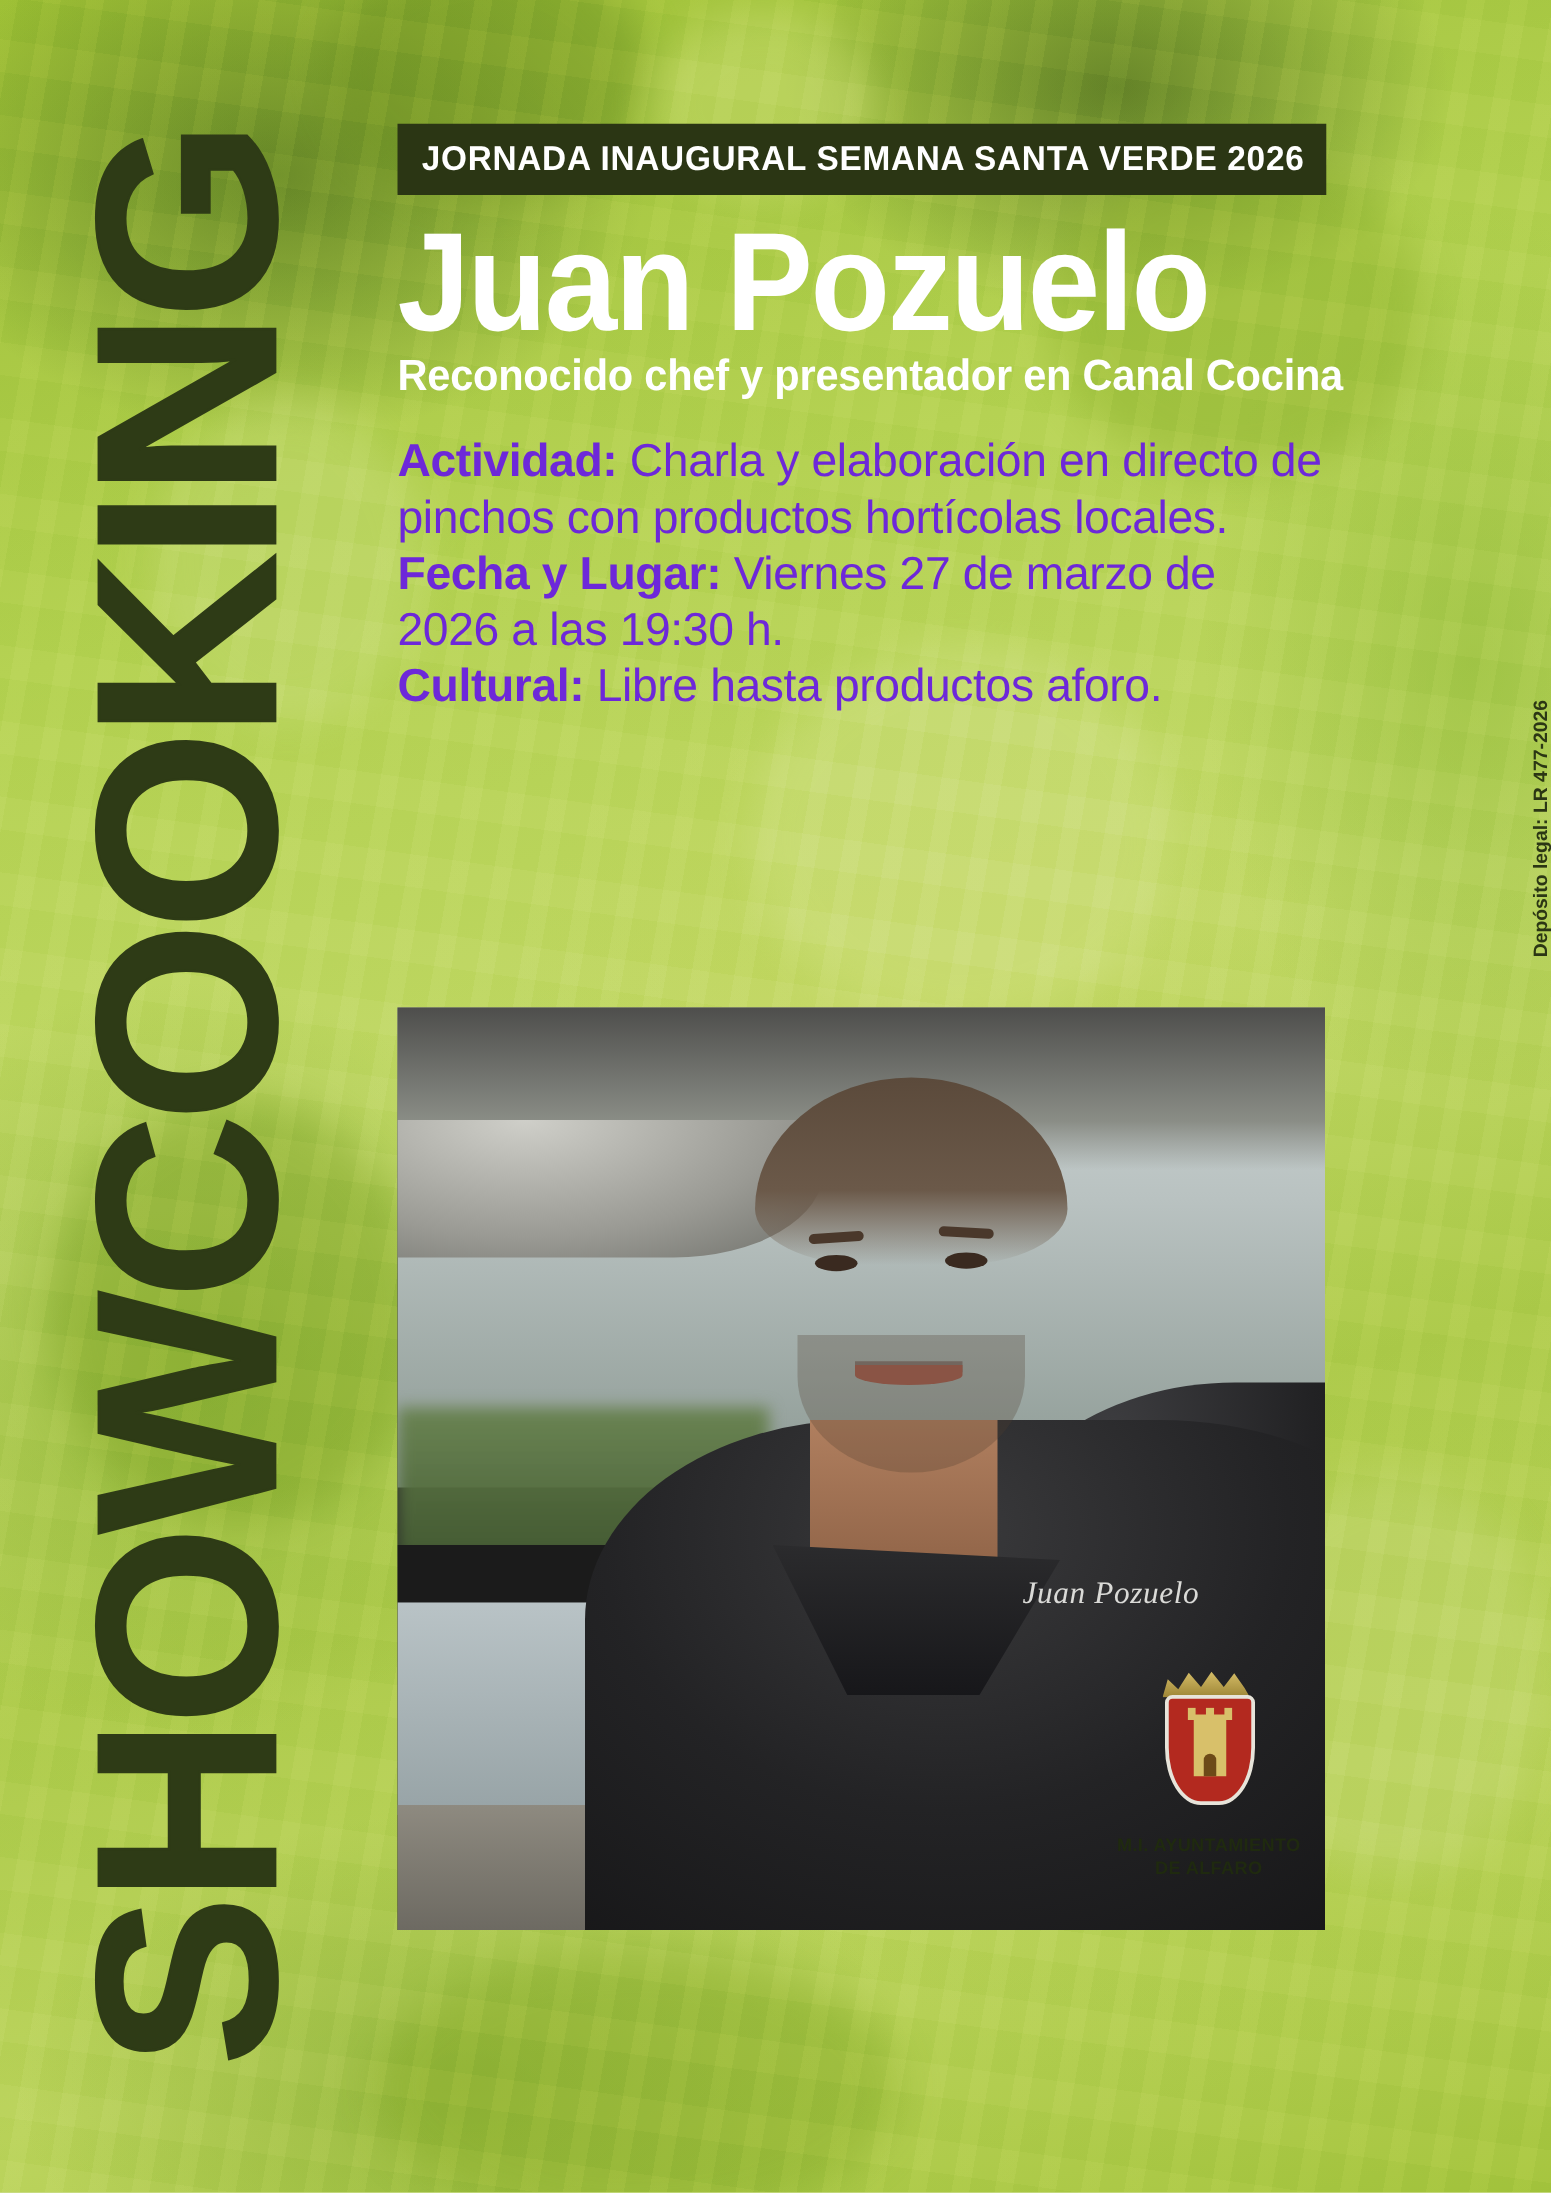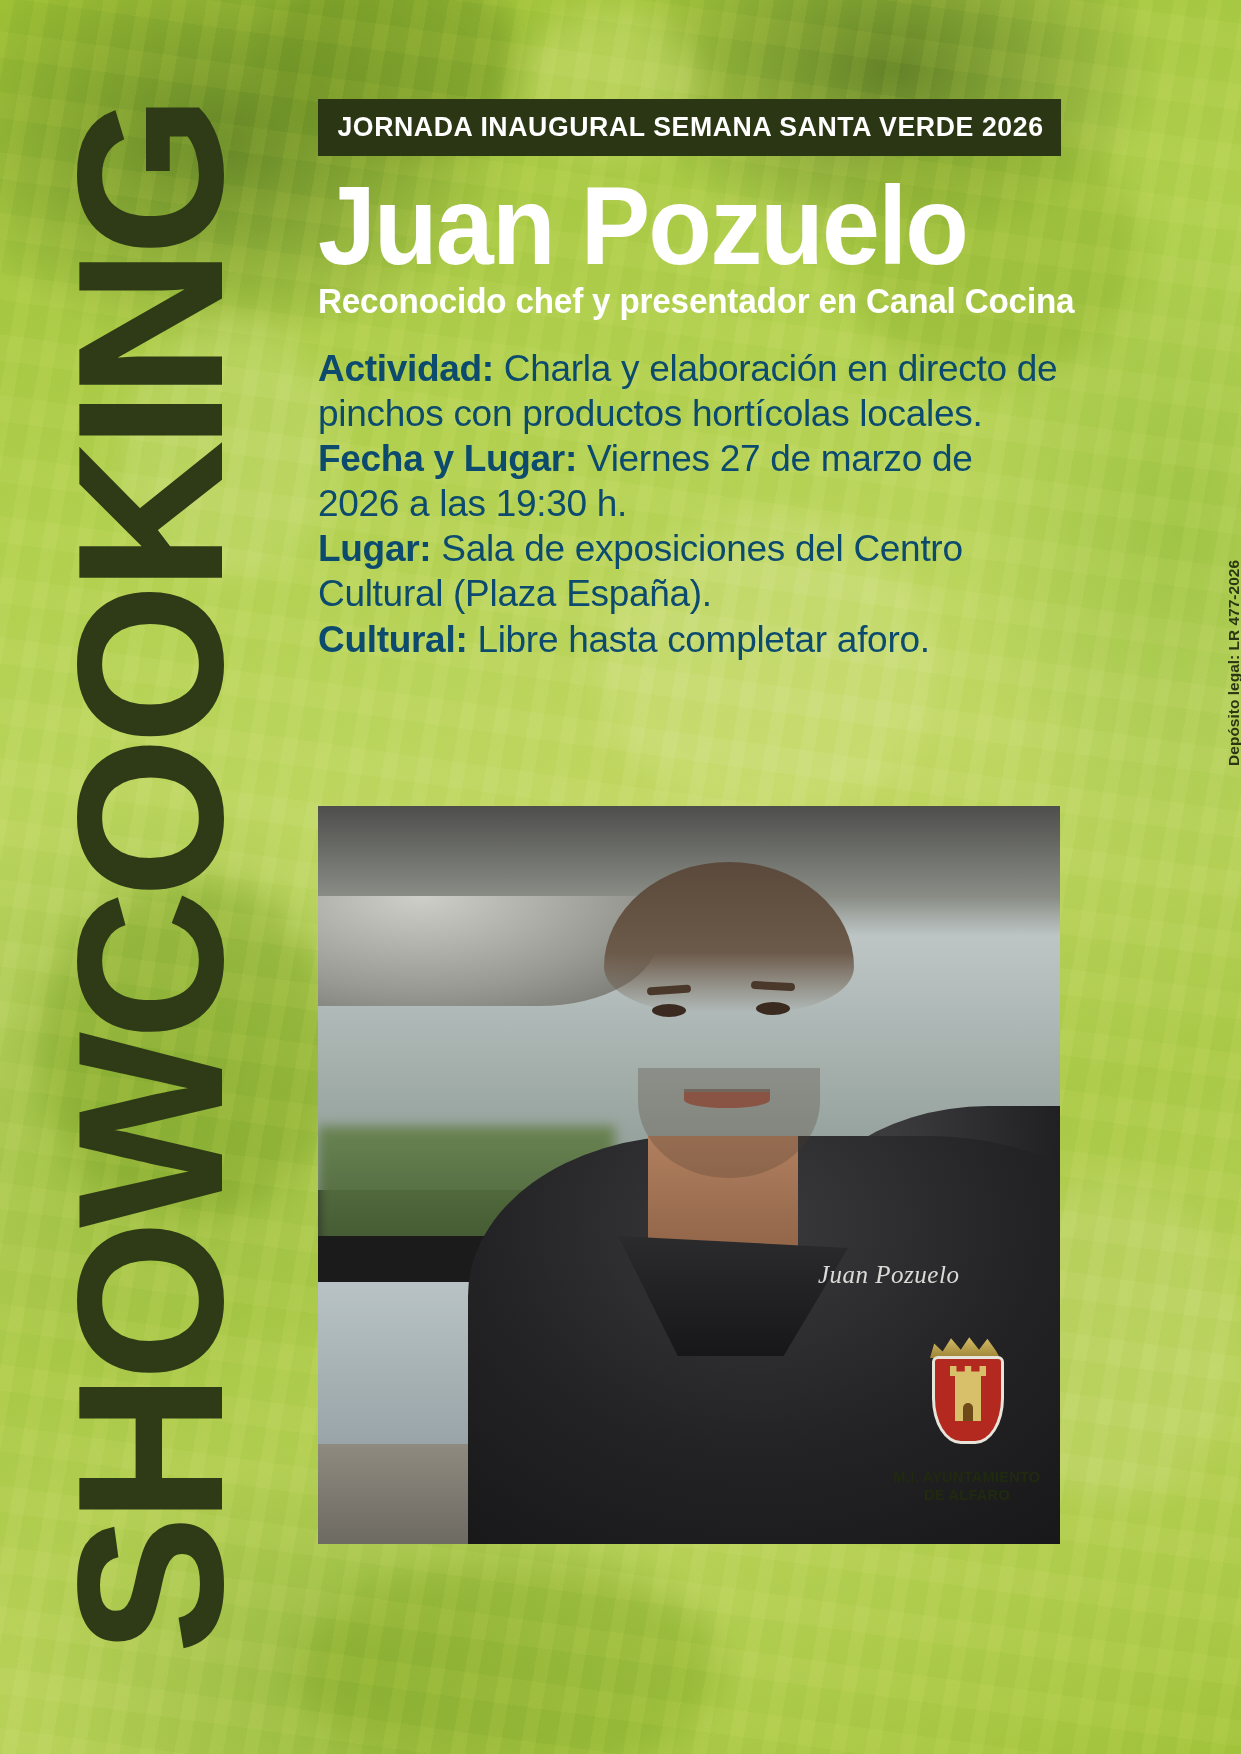--- a/index.html
+++ b/index.html
@@ -120,21 +120,21 @@
     font-weight: bold;
     font-size: 35px;
     line-height: 1.05;
     letter-spacing: -0.2px;
     transform: scaleX(0.95);
     transform-origin: left center;
     white-space: nowrap;
   }
   .details {
     margin-top: 26px;
-    color: #0c4a6e;
+    color: #6d28d9;
     font-size: 37px;
     line-height: 1.22;
     letter-spacing: -0.3px;
   }
   .details p {
     margin: 0;
   }
   .details b {
     font-weight: bold;
   }
@@ -374,24 +374,21 @@
     <div class="chef-sub">Reconocido chef y presentador en Canal Cocina</div>
 
     <div class="details">
       <p>
         <b>Actividad:</b><span> Charla y elaboración en directo de pinchos con productos hortícolas locales.</span>
       </p>
       <p>
         <b>Fecha y Lugar:</b><span> Viernes 27 de marzo de 2026 a las 19:30 h.</span>
       </p>
       <p>
-        <b>Lugar:</b><span> Sala de exposiciones del Centro Cultural (Plaza España).</span>
-      </p>
-      <p>
-        <b>Cultural:</b><span> Libre hasta completar aforo.</span>
+        <b>Cultural:</b><span> Libre hasta productos aforo.</span>
       </p>
     </div>
   </div>
 
   <div class="photo">
     <div class="ph-sky"></div>
     <div class="ph-dark-top"></div>
     <div class="ph-awning"></div>
     <div class="ph-green"></div>
     <div class="ph-band"></div>

